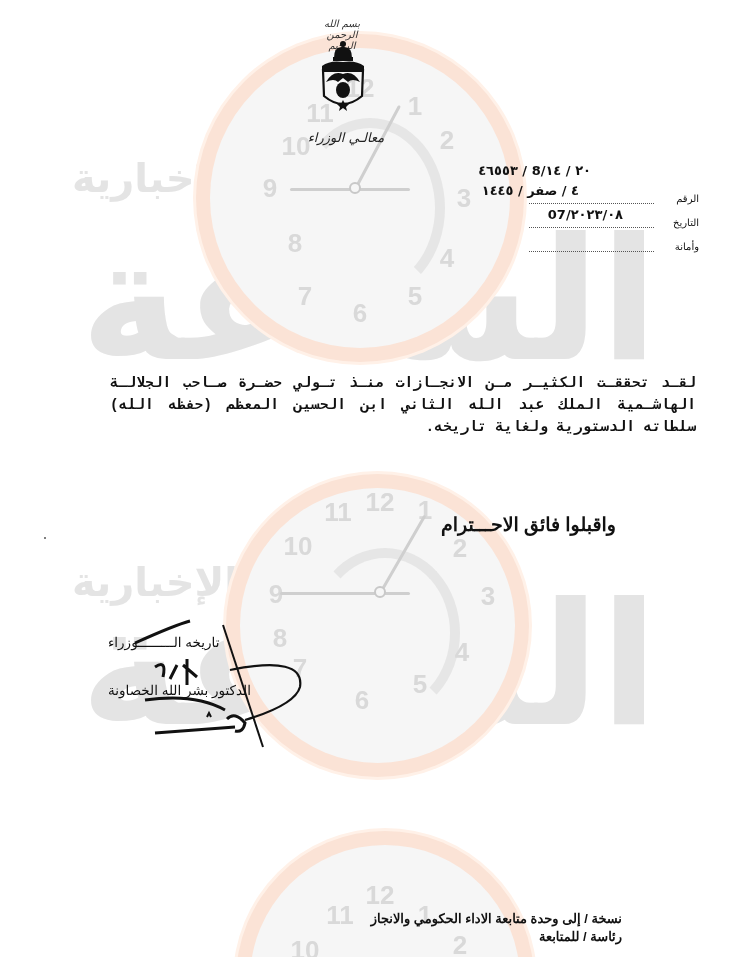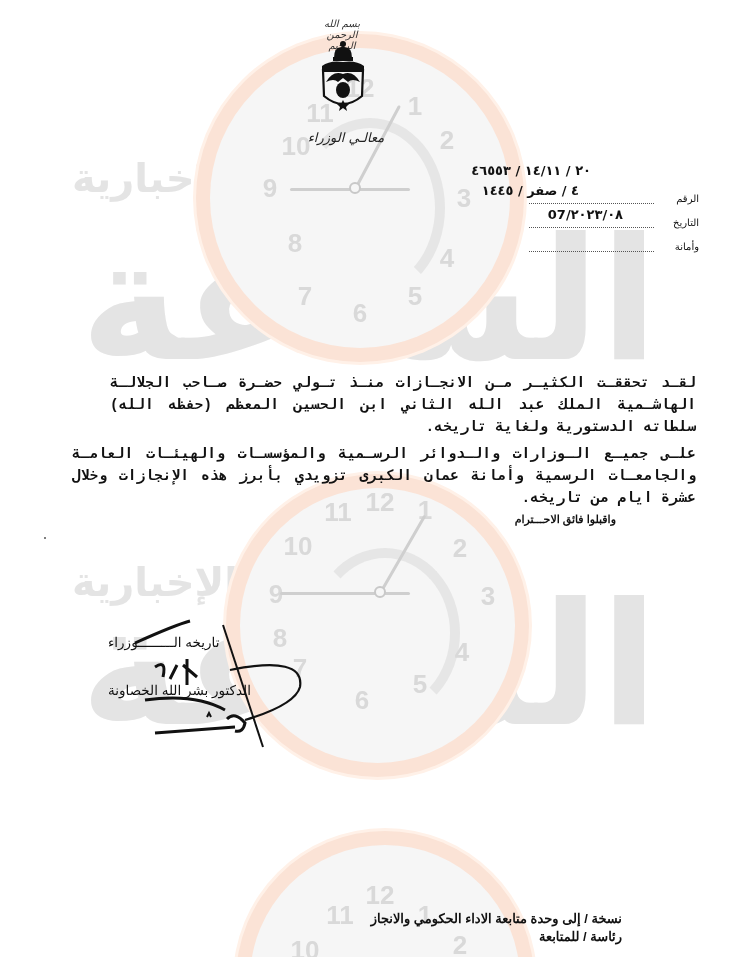--- a/index.html
+++ b/index.html
@@ -35,21 +35,21 @@
   .office-name { position: absolute; left: 306px; top: 130px; width: 80px; text-align: center;
     font-family: "DejaVu Serif", serif; font-size: 13px; color: #222; font-style: italic; direction: rtl; }
 
   
   .ref-value { position: absolute; font-family: "DejaVu Sans", sans-serif; font-weight: bold; font-size: 13px;
     direction: rtl; white-space: nowrap; letter-spacing: 1px; color: #111; }
   .ref-label { position: absolute; right: 47px; font-family: Liberation Sans, sans-serif; font-size: 10px; direction: rtl; color: #111; }
   .ref-dots { position: absolute; right: 92px; width: 125px; border-bottom: 1px dotted #555; height: 0; }
   .recipient { position: absolute; right: 360px; top: 284px; font-family: "Liberation Sans", sans-serif; font-weight: bold; font-size: 15px; line-height: 22px; text-align: right; direction: rtl; }
   .para { position: absolute; font-family: Liberation Mono, monospace; font-weight: bold; font-size: 14.5px; line-height: 22px; direction: rtl; text-align: justify; text-align-last: right; }
-  .closing { position: absolute; right: 130px; top: 513px; font-family: "Liberation Sans", sans-serif; font-weight: bold; font-size: 11px; direction: rtl; }
+  .closing { position: absolute; right: 130px; top: 513px; font-family: "Liberation Sans", sans-serif; font-weight: bold; font-size: 19px; direction: rtl; }
 
   
   .sig-title { position: absolute; left: 108px; top: 634px; font-family: "Liberation Sans", sans-serif; font-size: 13.5px; direction: rtl; white-space: nowrap; }
   .sig-name { position: absolute; left: 108px; top: 682px; font-family: "Liberation Sans", sans-serif; font-size: 13.5px; direction: rtl; white-space: nowrap; }
   .scribble { position: absolute; left: 95px; top: 615px; width: 240px; height: 140px; }
 
   
   .cc { position: absolute; right: 124px; font-family: "Liberation Sans", sans-serif; font-weight: bold; font-size: 13px; direction: rtl; white-space: nowrap; }
   .stray-dot { position: absolute; width: 2px; height: 2px; background: #555; border-radius: 50%; }
 </style>
@@ -118,34 +118,33 @@
     <path d="M16 20 Q16 8 25 9 Q34 8 34 20 Z" fill="#111"></path>
     <rect x="15" y="19" width="20" height="4" fill="#111"></rect>
     <path d="M4 28 Q12 22 25 24 Q38 22 46 28 L46 34 L4 34 Z" fill="#111"></path>
     <path d="M5 32 L45 32 L44 58 Q25 74 6 58 Z" fill="none" stroke="#111" stroke-width="2.2"></path>
     <path d="M8 44 Q15 32 25 36 Q35 32 42 44 Q34 40 30 44 L25 40 L20 44 Q16 40 8 44 Z" fill="#111"></path>
     <ellipse cx="25" cy="52" rx="7" ry="8" fill="#111"></ellipse>
     <path d="M25 62 L27 66 L31 66 L28 69 L29 73 L25 70 L21 73 L22 69 L19 66 L23 66 Z" fill="#111"></path>
   </svg>
   <div class="office-name">معالـي الوزراء</div>
 
-  <div class="ref-value" style="right:155px; top:163px;">٢٠ / ١٤/١١ / ٤٦٥٥٣</div>
+  <div class="ref-value" style="right:155px; top:163px;">٢٠ / ١٤/8 / ٤٦٥٥٣</div>
   <div class="ref-value" style="right:167px; top:183px;">٤ / صفر / ١٤٤٥</div>
   <div class="ref-value" style="right:123px; top:207px;">٢٠٢٣/٠٨/07</div>
 
   <div class="ref-label" style="top:193px;">الرقم</div>
   <div class="ref-dots" style="top:203px;"></div>
   <div class="ref-label" style="top:217px;">التاريخ</div>
   <div class="ref-dots" style="top:227px;"></div>
   <div class="ref-label" style="top:241px;">وأمانة</div>
   <div class="ref-dots" style="top:251px;"></div>
 
 
   <div class="para" style="left:110px; width:586px; top:372px;">لقـد تحققـت الكثيـر مـن الانجـازات منـذ تـولي حضـرة صـاحب الجلالـة الهاشـمية الملك عبد الله الثاني ابن الحسين المعظم (حفظه الله) سلطاته الدستورية ولغاية تاريخه.</div>
-  <div class="para" style="left:72px; width:624px; top:443px;">علـى جميـع الـوزارات والـدوائر الرسـمية والمؤسسـات والهيئـات العامـة والجامعـات الرسمية وأمانة عمان الكبرى تزويدي بأبرز هذه الإنجازات وخلال عشرة ايام من تاريخه.</div>
   <div class="closing">واقبلوا فائق الاحـــترام</div>
 
   <div class="sig-title">تاريخه الـــــــــوزراء</div>
   <div class="sig-name">الدكتور بشر الله الخصاونة</div>
   <svg class="scribble" viewBox="0 0 240 140">
     <path d="M40 28 Q80 10 95 6" stroke="#111" stroke-width="3" fill="none"></path>
     <path d="M128 10 L168 132" stroke="#111" stroke-width="2" fill="none"></path>
     <path d="M135 55 Q210 40 205 72 Q200 90 150 105" stroke="#111" stroke-width="2.2" fill="none"></path>
     <path d="M60 52 Q72 44 68 62 M75 64 L82 50 M88 50 L102 62 M92 44 L92 70" stroke="#111" stroke-width="3" fill="none"></path>
     <path d="M50 85 Q100 78 130 95" stroke="#111" stroke-width="3" fill="none"></path>

